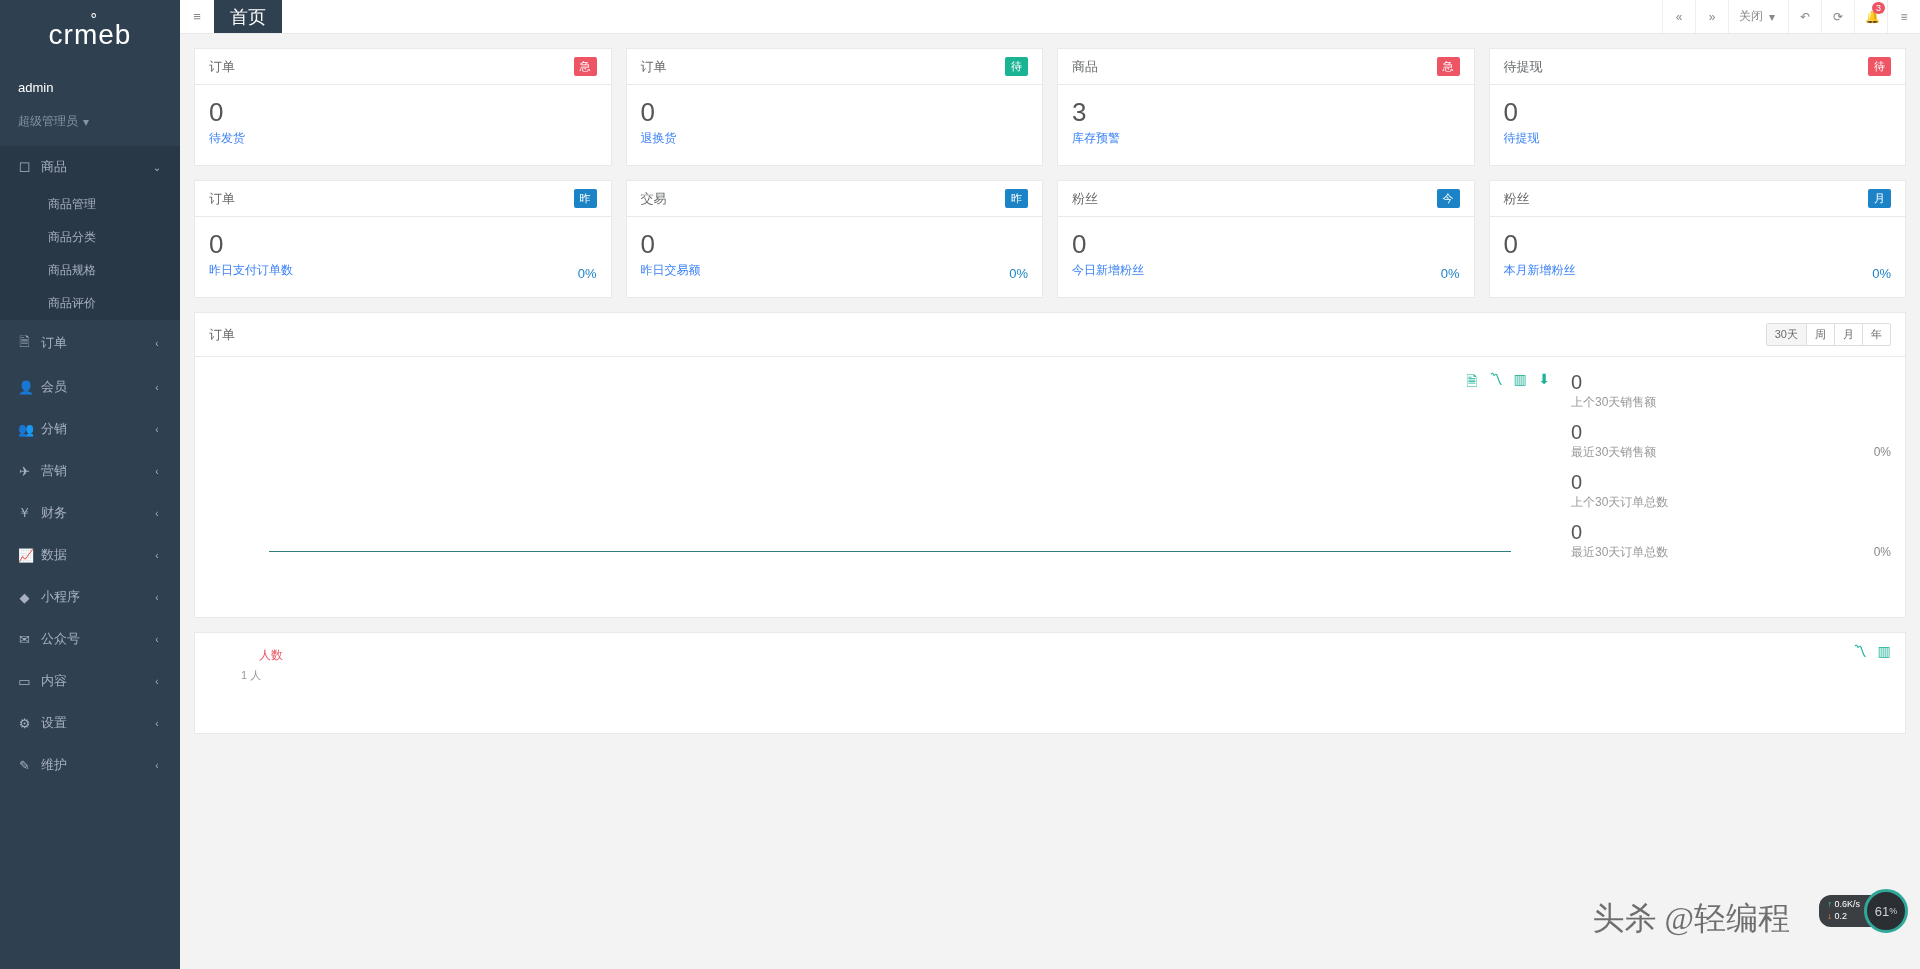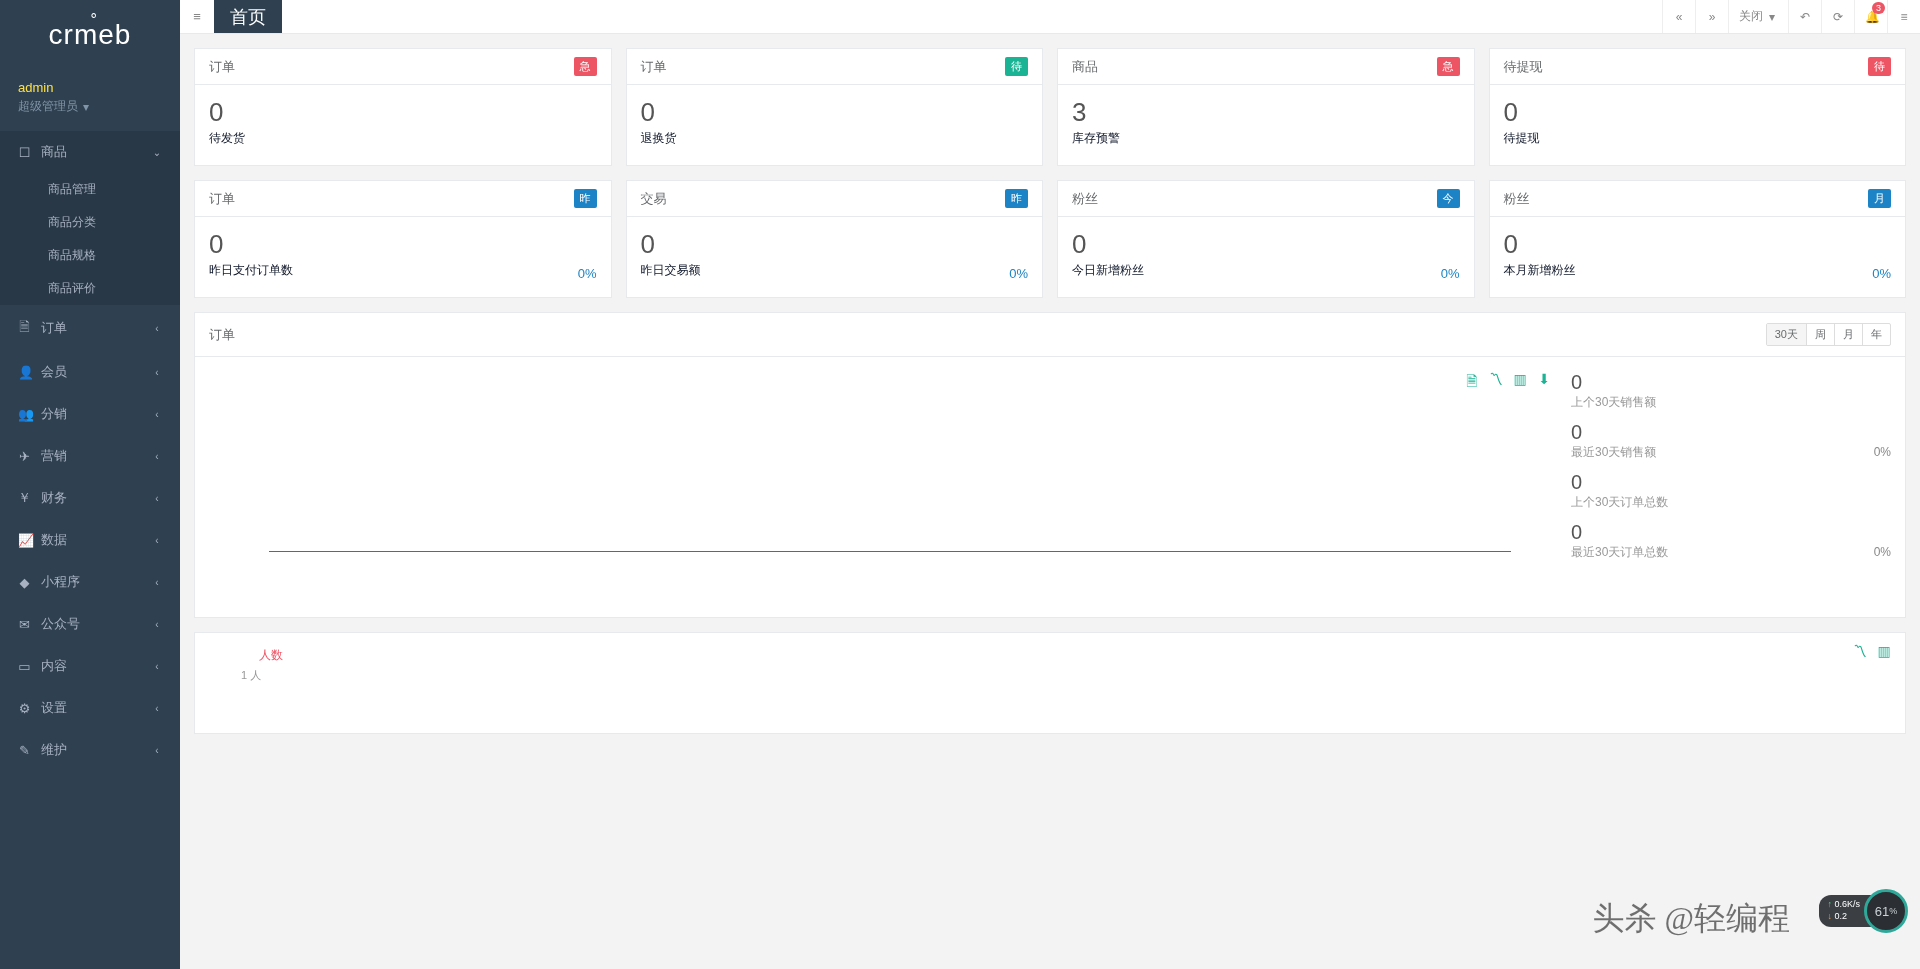--- a/index.html
+++ b/index.html
@@ -5,22 +5,22 @@
 * { margin: 0; padding: 0; box-sizing: border-box; }
 body { font-family: "Helvetica Neue", Arial, "Microsoft YaHei", sans-serif; font-size: 13px; color: #676a6c; background: #f3f3f4; overflow: hidden; }
 .layout { display: flex; width: 1920px; height: 969px; }
 
 
 .sidebar { width: 180px; background: #2f4050; color: #a7b1c2; display: flex; flex-direction: column; }
 .logo { height: 70px; display: flex; align-items: center; justify-content: center; }
 .logo-text { color: #fff; font-size: 28px; font-weight: 300; letter-spacing: 1px; position: relative; }
 .logo-text::before { content: "°"; position: absolute; top: -8px; left: 42px; font-size: 16px; }
 .user-block { padding: 10px 18px 16px; }
-.user-name { color: #fde047; font-size: 13px; }
-.user-role { color: #8095a8; font-size: 12px; margin-top: 3px; display: flex; align-items: center; gap: 2px; }
+.user-name { color: #ffffff; font-size: 13px; }
+.user-role { color: #8095a8; font-size: 12px; margin-top: 18px; display: flex; align-items: center; gap: 2px; }
 .nav { list-style: none; }
 .nav-item { display: flex; align-items: center; padding: 12px 18px; cursor: pointer; position: relative; }
 .nav-item.active { background: #293846; }
 .nav-icon { width: 16px; margin-right: 10px; font-size: 13px; }
 .nav-label { flex: 1; font-size: 13px; }
 .nav-chevron { font-size: 10px; color: #a7b1c2; }
 .submenu { list-style: none; background: #293846; }
 .submenu-item { padding: 8px 18px 8px 48px; font-size: 12px; cursor: pointer; color: #a7b1c2; }
 
 
@@ -39,21 +39,21 @@
 .stat-row { display: grid; grid-template-columns: repeat(4, 1fr); gap: 14px; }
 .stat-card { background: #fff; border: 1px solid #e7eaec; }
 .stat-head { display: flex; justify-content: space-between; align-items: center; padding: 8px 14px; border-bottom: 1px solid #e7eaec; }
 .stat-title { font-size: 13px; }
 .badge { font-size: 11px; padding: 2px 6px; border-radius: 2px; color: #fff; }
 .badge-red { background: #ed5565; }
 .badge-teal { background: #1ab394; }
 .badge-blue { background: #1c84c6; }
 .stat-body { padding: 12px 14px 18px; position: relative; }
 .stat-value { font-size: 26px; color: #555; }
-.stat-label { font-size: 12px; color: #0f172a; margin-top: 2px; }
+.stat-label { font-size: 12px; color: #3b82f6; margin-top: 2px; }
 .stat-pct { position: absolute; right: 14px; bottom: 16px; font-size: 13px; color: #1c84c6; }
 
 .panel { background: #fff; border: 1px solid #e7eaec; }
 .panel-head { display: flex; align-items: center; padding: 10px 14px; border-bottom: 1px solid #e7eaec; }
 .panel-title { font-size: 13px; }
 .time-tabs { margin-left: auto; display: flex; border: 1px solid #ddd; border-radius: 2px; overflow: hidden; }
 .time-tab { padding: 3px 8px; font-size: 11px; cursor: pointer; border-left: 1px solid #ddd; }
 .time-tab:first-child { border-left: none; }
 .time-tab.active { background: #f5f5f5; }
 

